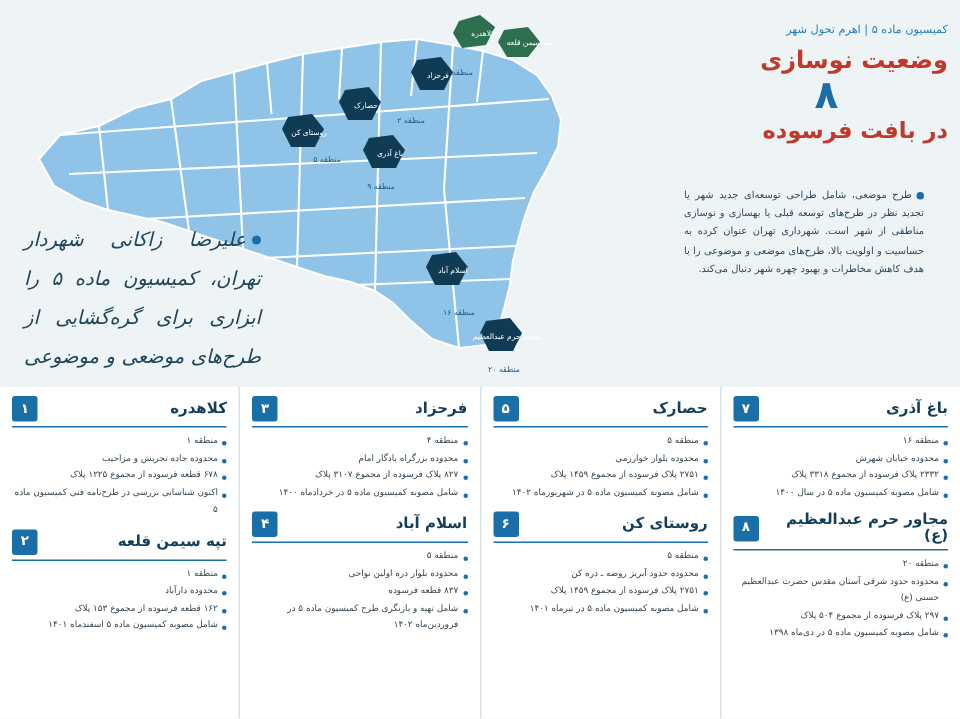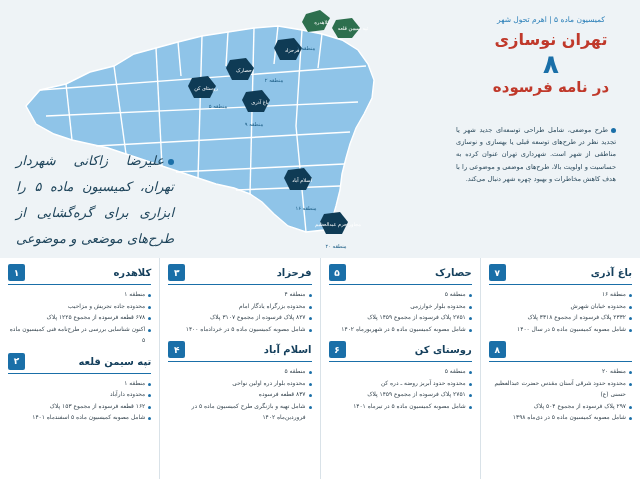--- a/index.html
+++ b/index.html
@@ -16,21 +16,21 @@
   }
   
   .top{
     position:absolute;left:0;top:0;width:640px;height:258px;
     background:#eef3f6;
   }
 
   
   .headline{
     position:absolute;right:8px;top:14px;width:162px;
-    text-align:center;color:#1a6fa8;
+    color:#1a6fa8;
   }
   .headline .kicker{
     font-size:7.5px;color:#2a7fb8;letter-spacing:0;line-height:1.5;
   }
   .headline .t1{
     font-size:16px;font-weight:bold;color:#c0392b;margin-top:4px;line-height:1.35;
   }
   .headline .t2{
     font-size:15px;font-weight:bold;color:#c0392b;line-height:1.4;
     display:flex;align-items:center;justify-content:center;gap:4px;
@@ -168,25 +168,25 @@
           <text class="regionlbl" x="212" y="102" text-anchor="middle">منطقه ۵</text>
           <text class="regionlbl" x="248" y="120" text-anchor="middle">منطقه ۹</text>
           <text class="regionlbl" x="300" y="204" text-anchor="middle">منطقه ۱۶</text>
           <text class="regionlbl" x="330" y="242" text-anchor="middle">منطقه ۲۰</text>
         </g>
       </svg>
     </div>
 
     <div class="headline">
       <div class="kicker">کمیسیون ماده ۵ | اهرم تحول شهر</div>
-      <div class="t1">تهران نوسازی</div>
+      <div class="t1">وضعیت نوسازی</div>
       <div class="t2">
         <span class="bignum">۸</span>
       </div>
-      <div class="t3">در نامه فرسوده</div>
+      <div class="t3">در بافت فرسوده</div>
     </div>
 
     <div class="para">
       <span class="dot"></span><span>طرح موضعی، شامل طراحی توسعه‌ای جدید شهر یا تجدید نظر در طرح‌های توسعه قبلی یا بهسازی و نوسازی مناطقی از شهر است. شهرداری تهران عنوان کرده به حساسیت و اولویت بالا، طرح‌های موضعی و موضوعی را با هدف کاهش مخاطرات و بهبود چهره شهر دنبال می‌کند.</span>
     </div>
 
     <div class="quote">
       <span class="dot"></span><span>علیرضا زاکانی شهردار تهران، کمیسیون ماده ۵ را ابزاری برای گره‌گشایی از طرح‌های موضعی و موضوعی پایتخت می‌داند.</span>
     </div>
   </div>
@@ -215,20 +215,21 @@
               </div>
             <div class="line">
                 <span class="bullet"></span>
                 <span class="ltext">شامل مصوبه کمیسیون ماده ۵ در سال ۱۴۰۰</span>
               </div>
           </div>
         </div>
         <div class="card">
           <div class="card-head">
             <span class="badge">۸</span>
+            <span class="card-title">مجاور حرم عبدالعظیم (ع)</span>
           </div>
           <div class="lines">
             <div class="line">
                 <span class="bullet"></span>
                 <span class="ltext">منطقه ۲۰</span>
               </div>
             <div class="line">
                 <span class="bullet"></span>
                 <span class="ltext">محدوده حدود شرقی آستان مقدس حضرت عبدالعظیم حسنی (ع)</span>
               </div>

